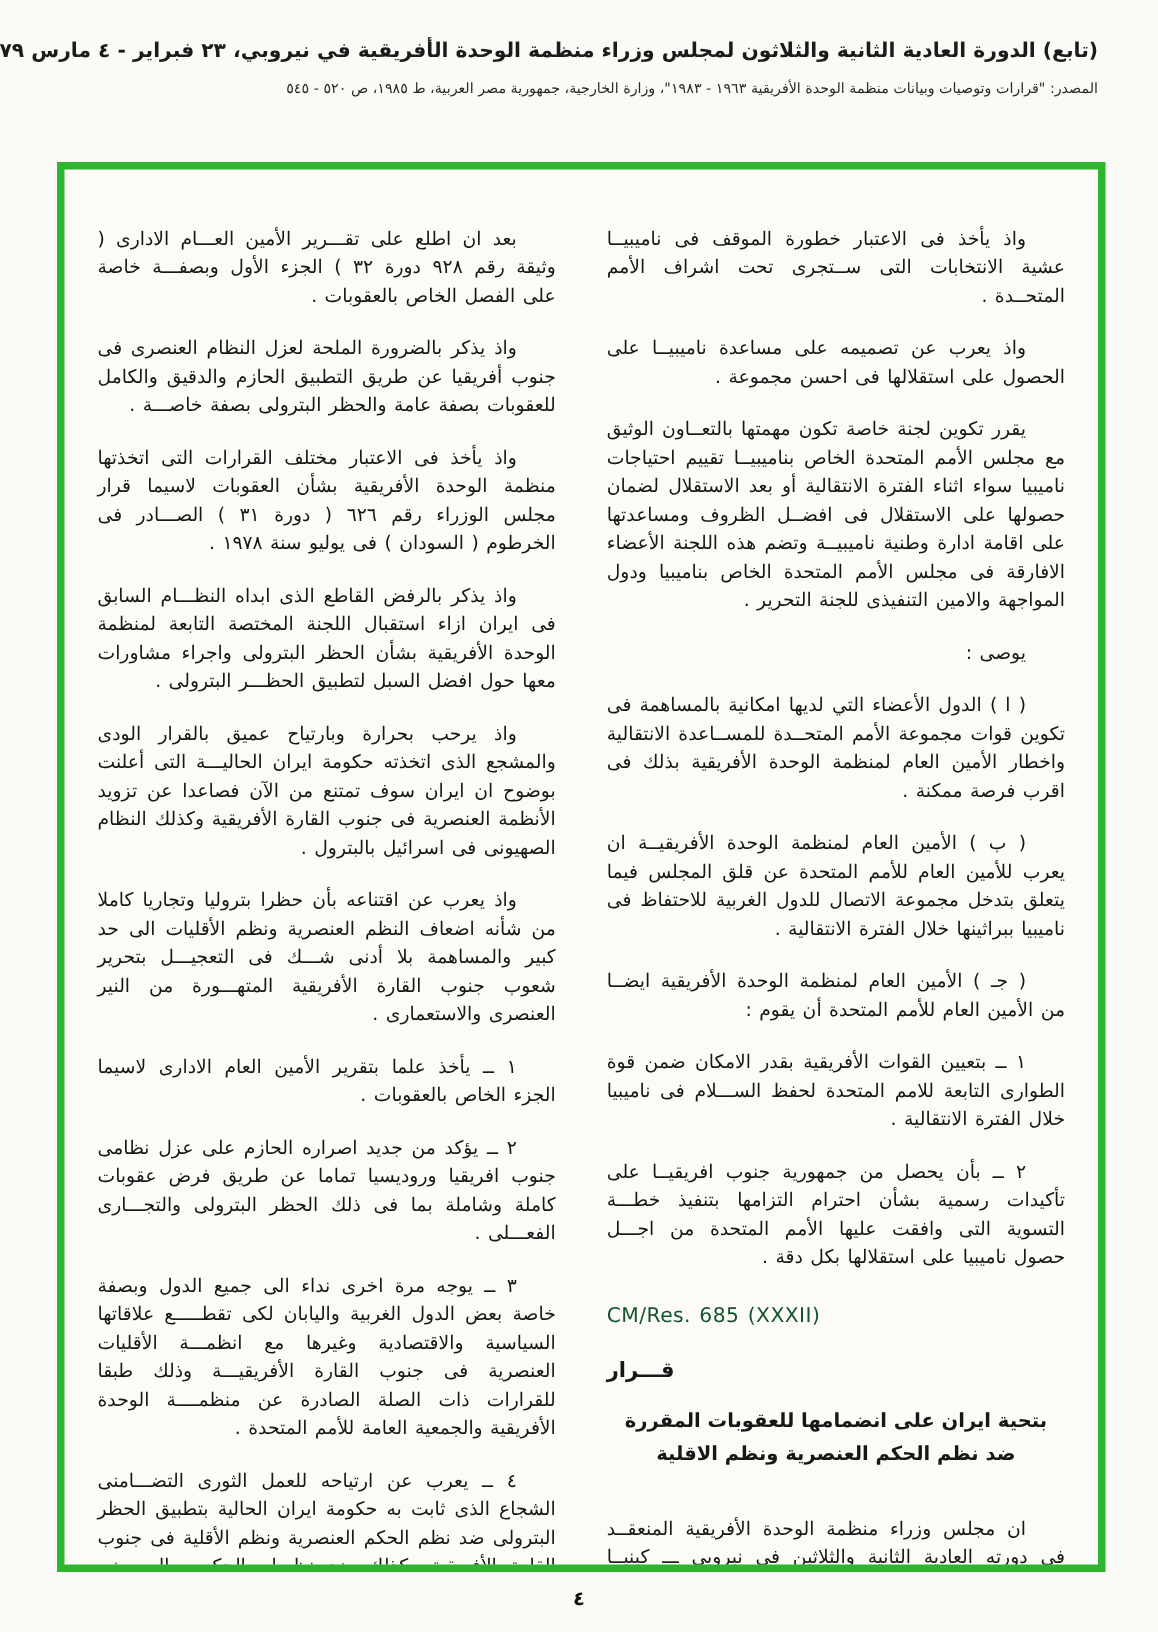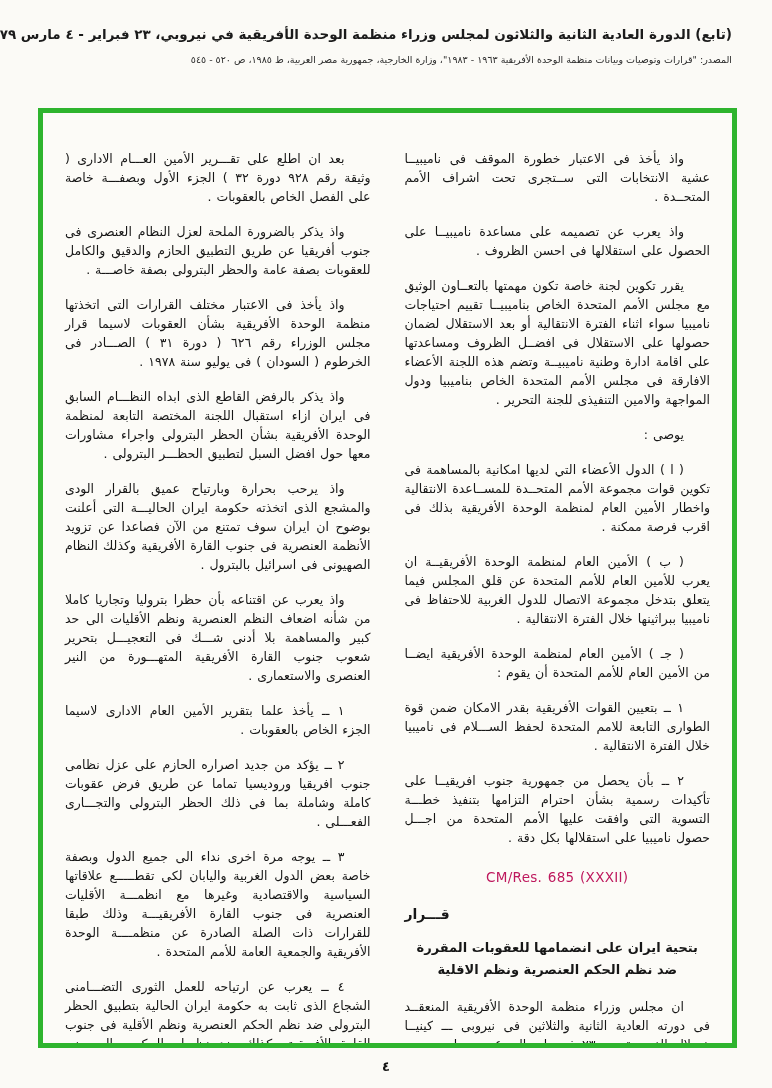--- a/index.html
+++ b/index.html
@@ -62,40 +62,40 @@
     line-height: 1.52;
     color: #171717;
   }
   .col p {
     margin: 16px 0 9px 0;
     text-indent: 26px;
     word-spacing: 1px;
   }
   .res-ref {
     direction: ltr;
-    text-align: center;
+    text-align: left;
     text-indent: 0 !important;
     font-size: 13.5px;
     letter-spacing: 0.3px;
     margin: 20px 0 16px 0 !important;
-    color: #be185d;
+    color: #14532d;
   }
   .res-heading {
     text-align: left;
     font-weight: bold;
     font-size: 14px;
     letter-spacing: 1px;
     margin: 4px 0 12px 0;
   }
   .res-title {
     text-align: center;
     font-weight: bold;
     font-size: 13px;
     line-height: 1.7;
-    margin-bottom: 16px;
+    margin-bottom: 28px;
   }
   .page-number {
     position: absolute;
     bottom: 14px;
     left: 0;
     right: 0;
     text-align: center;
     font-size: 13px;
     font-weight: bold;
     color: #111;
@@ -109,21 +109,21 @@
   <div class="doc-header">
     <div class="hdr-line1">(تابع) الدورة العادية الثانية والثلاثون لمجلس وزراء منظمة الوحدة الأفريقية في نيروبي، ٢٣ فبراير - ٤ مارس ١٩٧٩</div>
     <div class="hdr-line2">المصدر: "قرارات وتوصيات وبيانات منظمة الوحدة الأفريقية ١٩٦٣ - ١٩٨٣"، وزارة الخارجية، جمهورية مصر العربية، ط ١٩٨٥، ص ٥٢٠ - ٥٤٥</div>
   </div>
 
   <div class="green-box">
     <div class="columns">
 
       <div class="col">
         <p>واذ يأخذ فى الاعتبار خطورة الموقف فى ناميبيــا عشية الانتخابات التى ســتجرى تحت اشراف الأمم المتحــدة .</p>
-        <p>واذ يعرب عن تصميمه على مساعدة ناميبيــا على الحصول على استقلالها فى احسن الظروف .</p>
+        <p>واذ يعرب عن تصميمه على مساعدة ناميبيــا على الحصول على استقلالها فى احسن مجموعة .</p>
         <p>يقرر تكوين لجنة خاصة تكون مهمتها بالتعــاون الوثيق مع مجلس الأمم المتحدة الخاص بناميبيــا تقييم احتياجات ناميبيا سواء اثناء الفترة الانتقالية أو بعد الاستقلال لضمان حصولها على الاستقلال فى افضــل الظروف ومساعدتها على اقامة ادارة وطنية ناميبيــة وتضم هذه اللجنة الأعضاء الافارقة فى مجلس الأمم المتحدة الخاص بناميبيا ودول المواجهة والامين التنفيذى للجنة التحرير .</p>
         <p>يوصى :</p>
         <p>( ا ) الدول الأعضاء التي لديها امكانية بالمساهمة فى تكوين قوات مجموعة الأمم المتحــدة للمســاعدة الانتقالية واخطار الأمين العام لمنظمة الوحدة الأفريقية بذلك فى اقرب فرصة ممكنة .</p>
         <p>( ب ) الأمين العام لمنظمة الوحدة الأفريقيــة ان يعرب للأمين العام للأمم المتحدة عن قلق المجلس فيما يتعلق بتدخل مجموعة الاتصال للدول الغربية للاحتفاظ فى ناميبيا ببراثينها خلال الفترة الانتقالية .</p>
         <p>( جـ ) الأمين العام لمنظمة الوحدة الأفريقية ايضــا من الأمين العام للأمم المتحدة أن يقوم :</p>
         <p>١ ــ بتعيين القوات الأفريقية بقدر الامكان ضمن قوة الطوارى التابعة للامم المتحدة لحفظ الســـلام فى ناميبيا خلال الفترة الانتقالية .</p>
         <p>٢ ــ بأن يحصل من جمهورية جنوب افريقيــا على تأكيدات رسمية بشأن احترام التزامها بتنفيذ خطـــة التسوية التى وافقت عليها الأمم المتحدة من اجـــل حصول ناميبيا على استقلالها بكل دقة .</p>
         <p class="res-ref">CM/Res. 685 (XXXII)</p>
         <div class="res-heading">قـــرار</div>
         <div class="res-title">

